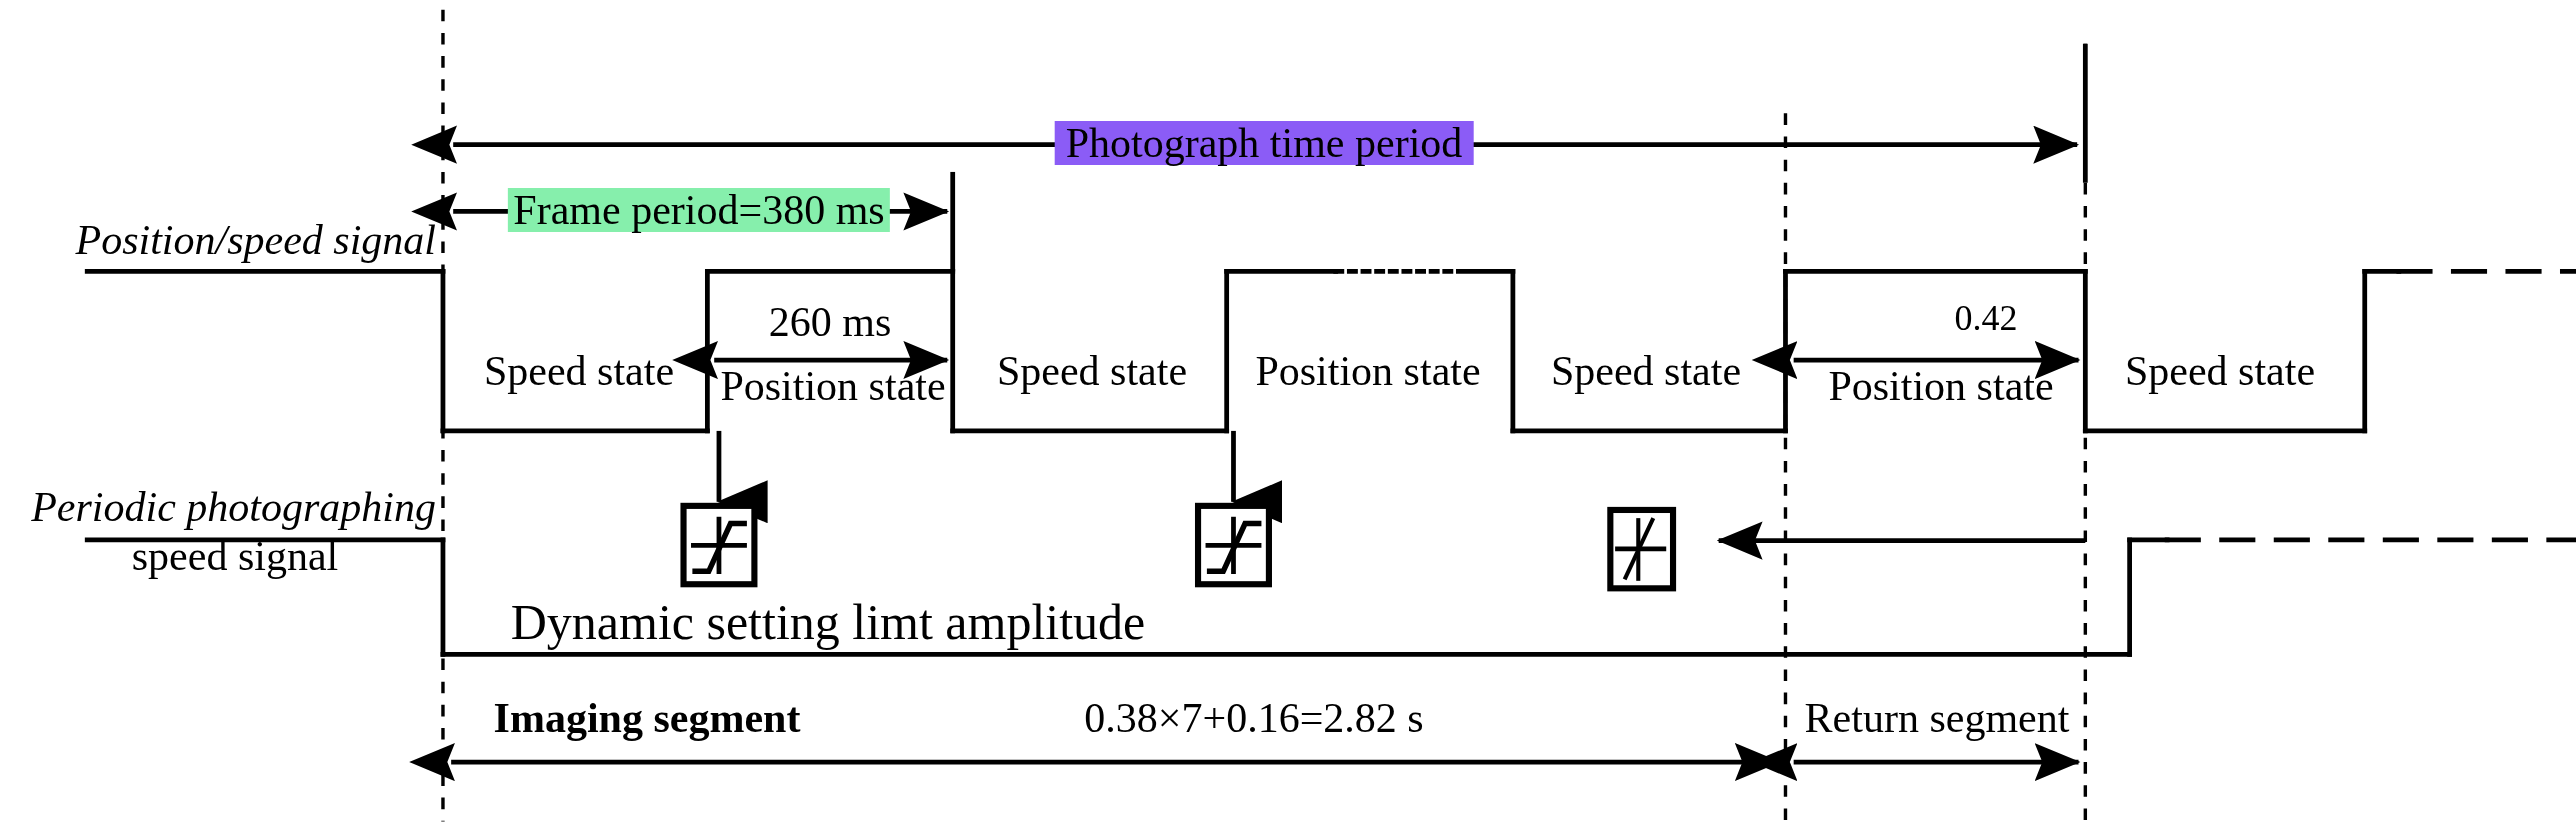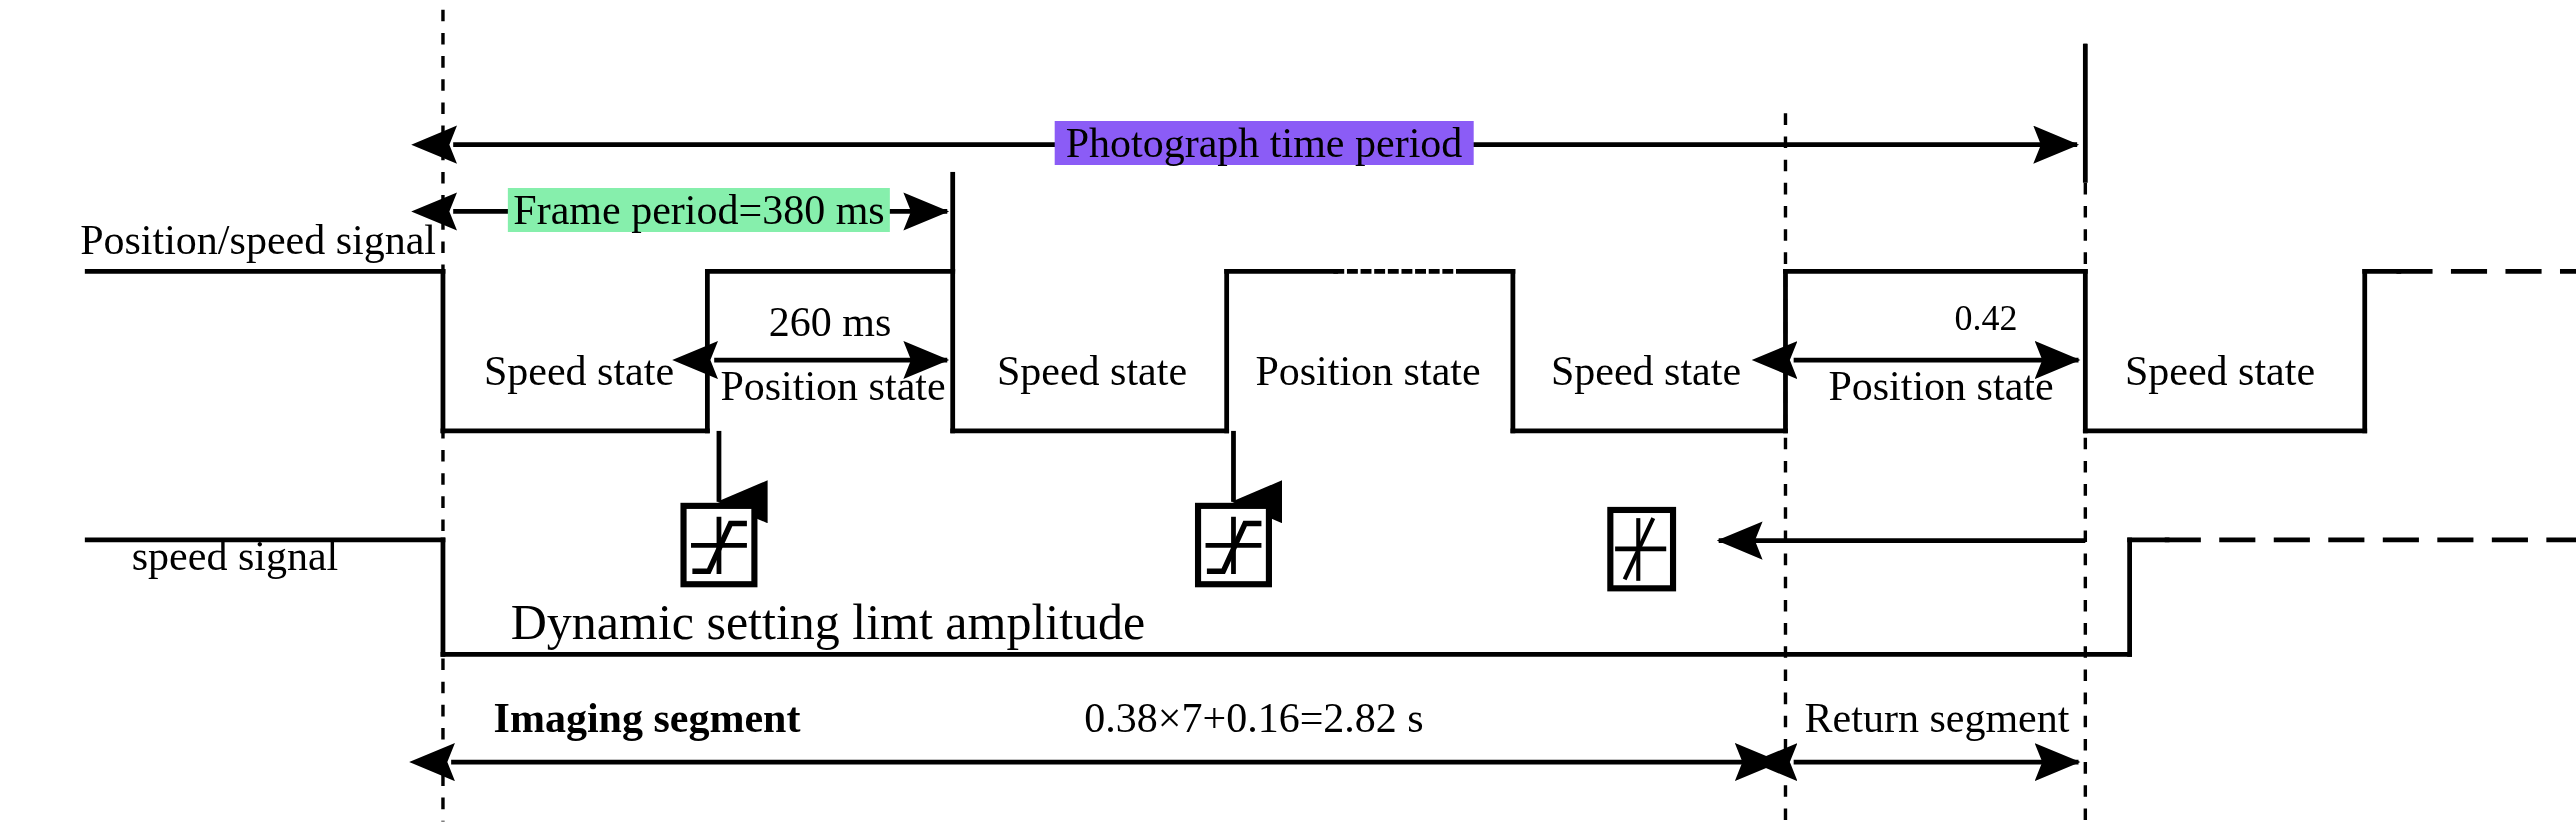--- a/index.html
+++ b/index.html
@@ -1,21 +1,21 @@
 <!DOCTYPE html>
 <html style="font-size:11px"><head>
 <meta charset="utf-8">
 <style>
   html,body{margin:0;padding:0;background:#ffffff;}
   body{width:2576px;height:840px;font-family:"Liberation Serif",serif;}
   #stage{position:relative;width:2576px;height:840px;overflow:hidden;background:#fff;}
   svg#diagram{position:absolute;left:0;top:0;width:2576px;height:840px;}
   .lbl{position:absolute;color:#000;font-family:"Liberation Serif",serif;white-space:nowrap;line-height:1.05;}
   .c{transform:translateX(-50%);text-align:center;}
-  .r{transform:translateX(-100%);}
+  .r{transform:translateX(-100%);font-style:italic;}
 </style>
 </head>
 <body>
 
 <div id="stage">
 
   <svg id="diagram" viewBox="0 0 3780 1232">
     <defs>
       <marker id="ahR" markerWidth="10" markerHeight="10" refX="9.2" refY="4" orient="auto" markerUnits="strokeWidth">
         <path d="M0,0 L9.6,4 L0,8 L1.6,4 Z" fill="#000"></path>
@@ -127,20 +127,21 @@
     <g>
       <rect x="2363" y="748" width="92" height="115" fill="#fff" stroke="#000" stroke-width="9"></rect>
       <line x1="2404" y1="760" x2="2404" y2="852" stroke="#000" stroke-width="6"></line>
       <line x1="2370" y1="805" x2="2445" y2="805" stroke="#000" stroke-width="7"></line>
       <line x1="2384" y1="850" x2="2426" y2="760" stroke="#000" stroke-width="6"></line>
     </g>
   </svg>
 
   <div class="lbl r" style="left:436px; top:218px; font-size:42px;">Position/speed signal</div>
 
+  <div class="lbl r" style="left:436px; top:485px; font-size:42px;">Periodic photographing</div>
 
   <div class="lbl c" style="left:235px; top:534px; font-size:42px;">speed signal</div>
 
   <div class="lbl c" style="left:1264px; top:121px; font-size:42px; background:#8b5cf6; padding:0 11px;">Photograph time period</div>
 
   <div class="lbl c" style="left:699px; top:188px; font-size:42px; background:#86efac; padding:0 5.5px;">Frame period=380 ms</div>
 
   <div class="lbl c" style="left:830px; top:300px; font-size:42px;">260 ms</div>
 
   <div class="lbl c" style="left:1986px; top:300px; font-size:36px;">0.42</div>

